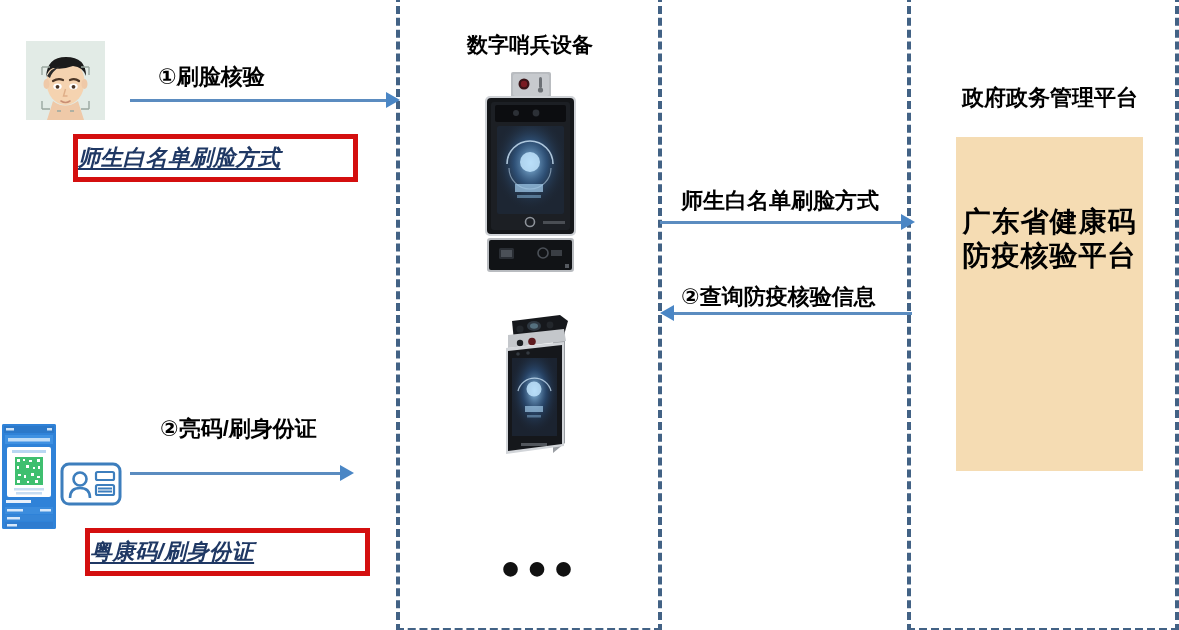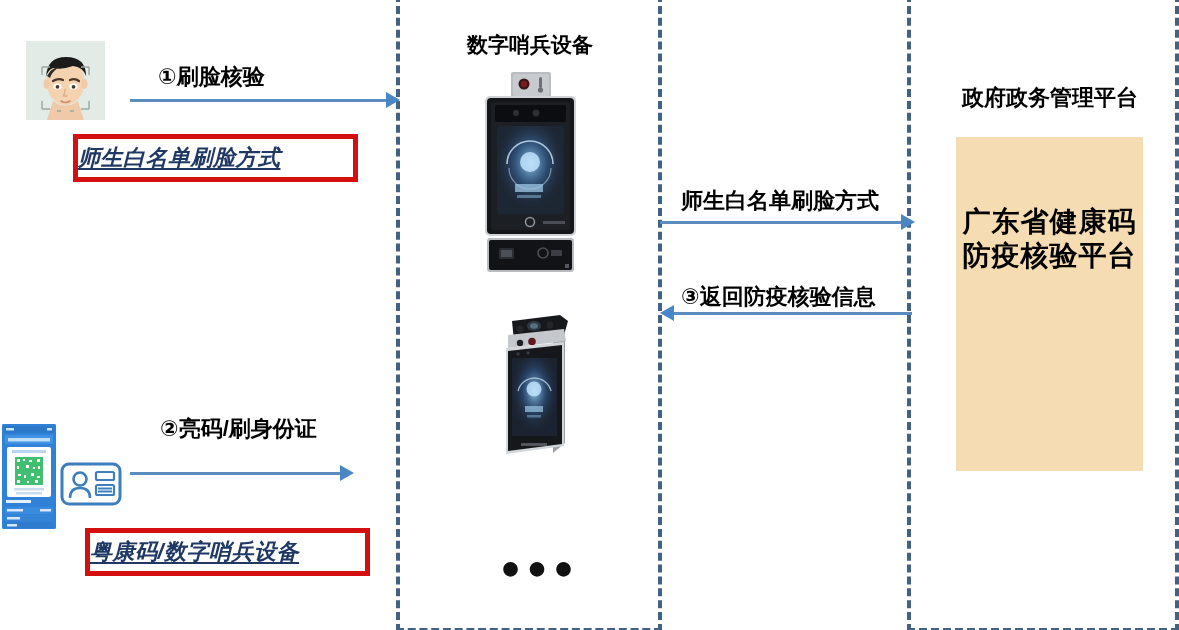--- a/index.html
+++ b/index.html
@@ -347,21 +347,21 @@
 
 <div class="arrow-line" id="arrow4-line"></div>
 <div class="arrow-head-left" id="arrow4-head"></div>
 
 <div class="arrow-label" id="label1">①刷脸核验</div>
 
 <div class="arrow-label" id="label2">②亮码/刷身份证</div>
 
 <div class="arrow-label" id="label3">师生白名单刷脸方式</div>
 
-<div class="arrow-label" id="label4">③返回防疫核验信息</div>
+<div class="arrow-label" id="label4">②查询防疫核验信息</div>
 
 <div class="red-box" id="red-box-1">
   <span class="red-box-text">师生白名单刷脸方式</span>
 </div>
 
 <div class="red-box" id="red-box-2">
-  <span class="red-box-text">粤康码/数字哨兵设备</span>
+  <span class="red-box-text">粤康码/刷身份证</span>
 </div>
 
 </body></html>

